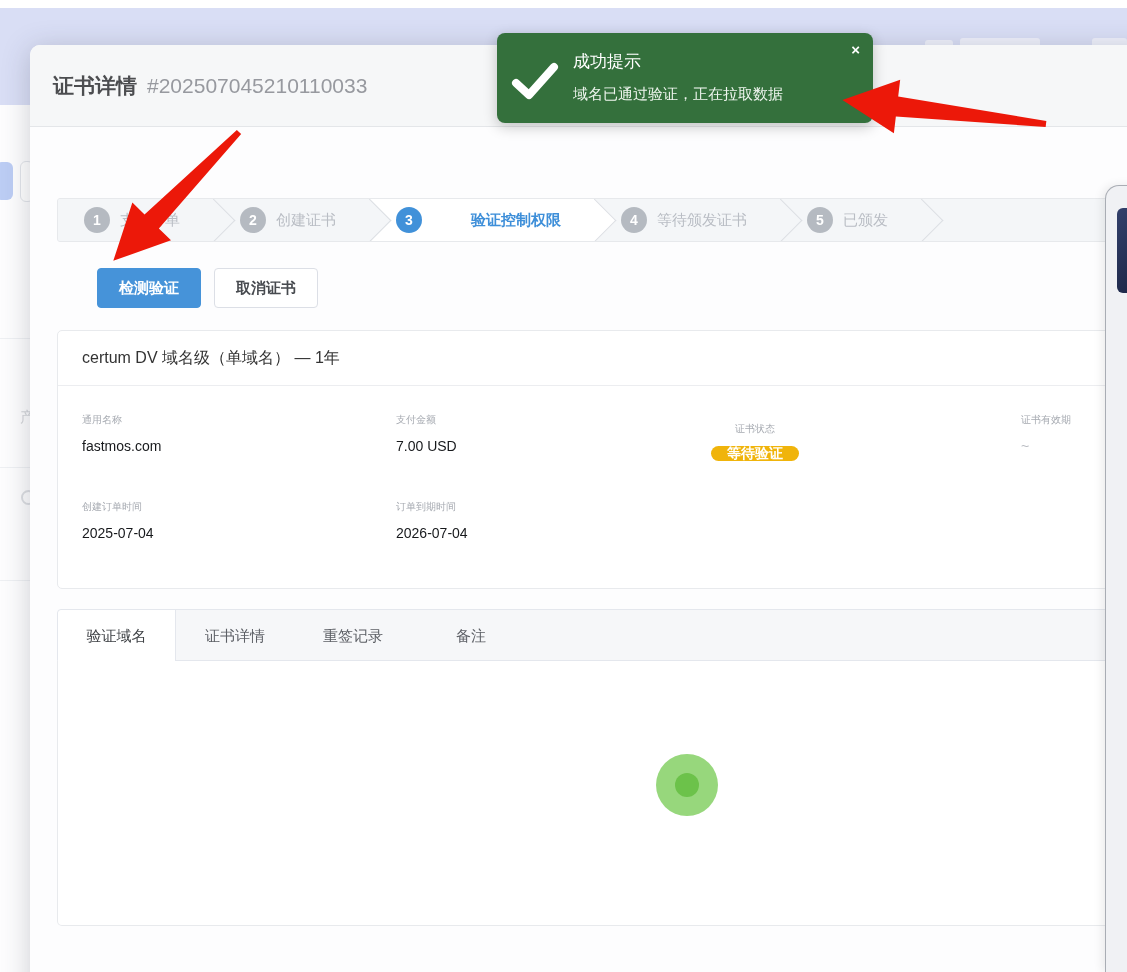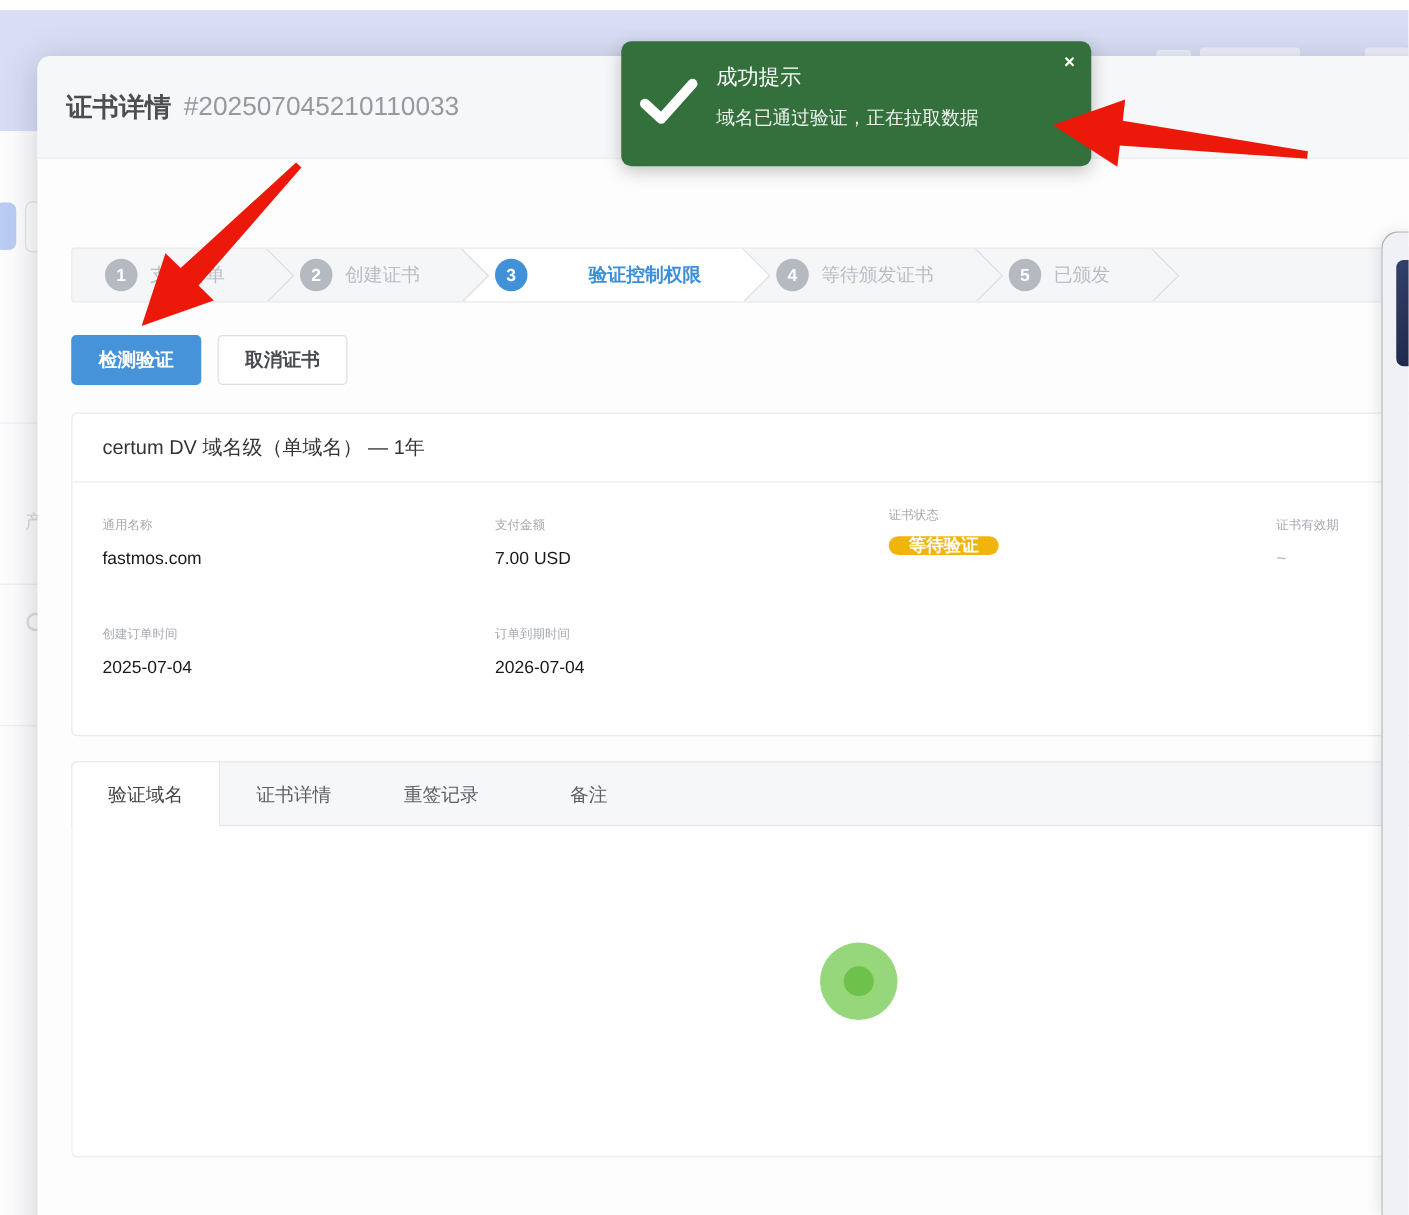--- a/index.html
+++ b/index.html
@@ -41,21 +41,21 @@
   .step.active { background:#fff; }
   .step.active .step-num { background:#4191d9; }
   .step.active .step-label { color:#3e8fd9; font-weight:bold;padding-left:39px; }
   .step-filler { flex:1; background:#f4f6f8; }
 
   
   .btn-row { margin-top:26px; display:flex; gap:13px; }
   .btn { height:40px; border-radius:4px; font-size:15px; font-weight:bold; padding:0 21px;
          display:flex; align-items:center; justify-content:center; cursor:pointer;
          border:1px solid #dcdfe6; background:#fff; color:#474a4f; }
-  .btn-primary { background:#4693d9; border-color:#4693d9; color:#fff; }
+  .btn-primary { background:#4693d9; border-color:#4693d9; color:#fff;margin-left:40px; }
 
   
   .info-card { margin-top:22px; width:1090px; border:1px solid #e8eaed; border-radius:5px; background:#fff; }
   .info-card-title { height:55px; display:flex; align-items:center; padding-left:24px;
                      border-bottom:1px solid #ecedf0; font-size:16px; color:#333; }
   .info-grid { position:relative; height:202px; }
   .fld { position:absolute; }
   .fld-label { font-size:10px; color:#a6aab1; }
   .fld-value { font-size:14px; color:#17191c; margin-top:11px; }
   .badge { display:inline-flex; align-items:center; justify-content:center; margin-top:10px;
@@ -75,21 +75,21 @@
                  border-radius:0 0 5px 5px; position:relative; }
 
   
   .spinner-outer { position:absolute; left:598px; top:93px; width:62px; height:62px; border-radius:50%;
                    background:#97d77c; display:flex; align-items:center; justify-content:center;
                    animation:pulse 1.2s ease-in-out infinite; }
   .spinner-inner { width:24px; height:24px; border-radius:50%; background:#6cc24a; }
   @keyframes pulse { 0%,100%{transform:scale(1);} 50%{transform:scale(1.06);} }
 
   
-  .toast { position:absolute; left:497px; top:33px; width:376px; height:100px; background:#34703c;
+  .toast { position:absolute; left:497px; top:33px; width:376px; height:90px; background:#34703c;
            border-radius:8px; box-shadow:0 4px 14px rgba(0,0,0,.22); z-index:50; color:#fff; }
   .toast-check { position:absolute; left:14px; top:26px; width:48px; height:44px; }
   .toast-title { position:absolute; left:76px; top:17px; font-size:17px; color:#fff; }
   .toast-msg { position:absolute; left:76px; top:52px; font-size:15px; color:#eef5ee; }
   .toast-close { position:absolute; right:13px; top:9px; font-size:15px; font-weight:bold; color:#fff;
                  cursor:pointer; line-height:1; }
 
   
   .drawer { position:absolute; left:1105px; top:185px; width:60px; height:787px; background:#f0f1f4;
             border:1px solid #a9adb4; border-right:none; border-bottom:none; border-radius:14px 0 0 0;
@@ -169,21 +169,21 @@
         <div class="info-card-title">certum DV 域名级（单域名） — 1年</div>
         <div class="info-grid">
           <div class="fld" style="left:24px;top:27px;">
             <div class="fld-label">通用名称</div>
             <div class="fld-value">fastmos.com</div>
           </div>
           <div class="fld" style="left:338px;top:27px;">
             <div class="fld-label">支付金额</div>
             <div class="fld-value">7.00 USD</div>
           </div>
-          <div class="fld" style="left:653px;top:19px;">
+          <div class="fld" style="left:653px;top:36px;text-align:center;">
             <div class="fld-label">证书状态</div>
             <div><span class="badge">等待验证</span></div>
           </div>
           <div class="fld" style="left:963px;top:27px;">
             <div class="fld-label">证书有效期</div>
             <div class="fld-value tilde">~</div>
           </div>
           <div class="fld" style="left:24px;top:114px;">
             <div class="fld-label">创建订单时间</div>
             <div class="fld-value">2025-07-04</div>

